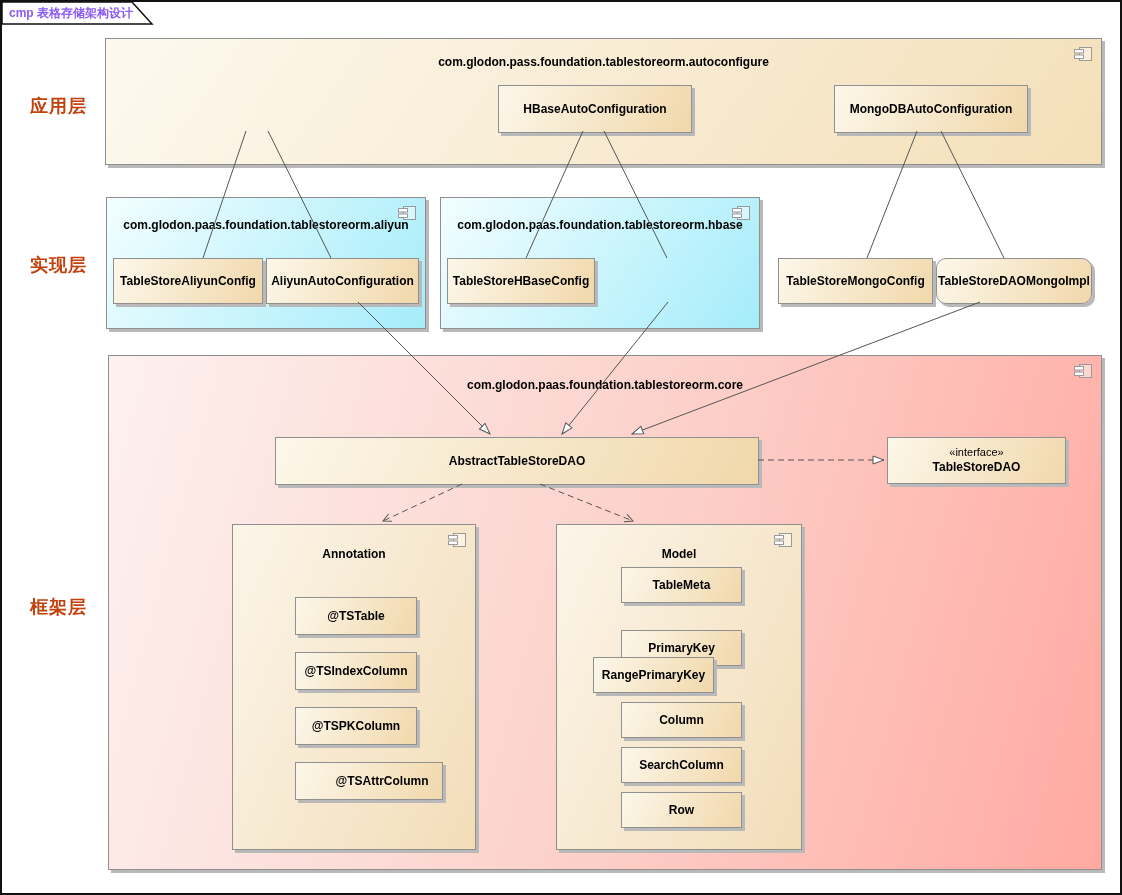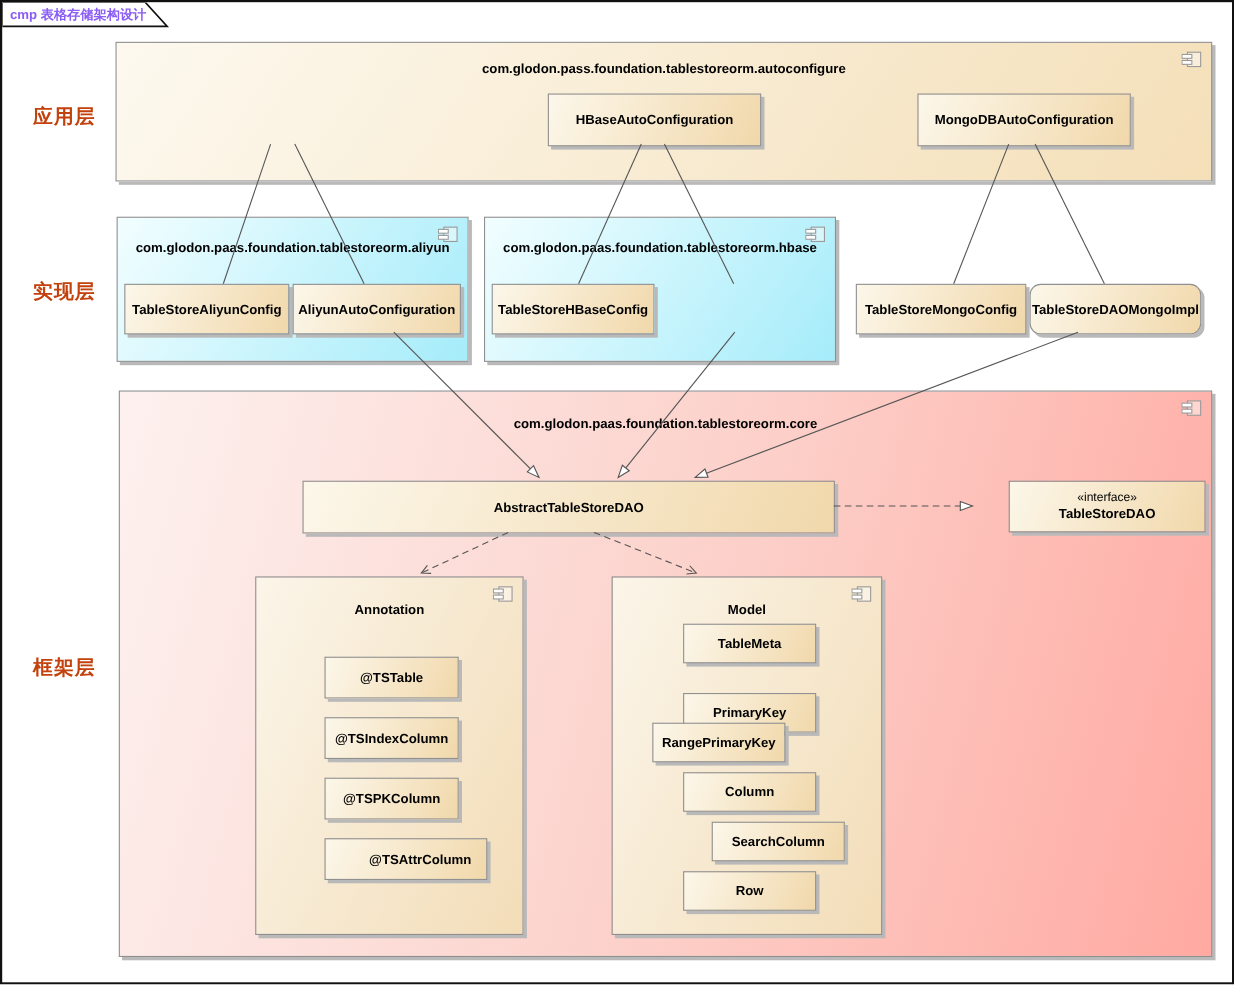--- a/index.html
+++ b/index.html
@@ -103,21 +103,21 @@
       <svg width="19" height="16" viewBox="0 0 19 16">
           <rect x="5.5" y="1.5" width="12" height="13" fill="rgba(255,255,255,0.45)" stroke="#9a9a9a"></rect>
           <rect x="0.5" y="3.5" width="9" height="3.5" fill="#fff" stroke="#9a9a9a"></rect>
           <rect x="0.5" y="9" width="9" height="3.5" fill="#fff" stroke="#9a9a9a"></rect>
         </svg>
     </span>
   </div>
 
   <div class="node" style="left:273px; top:435px; width:482px; height:46px;">AbstractTableStoreDAO</div>
 
-  <div class="node" style="left:915px; top:435px; width:177px; height:45px;">
+  <div class="node" style="left:885px; top:435px; width:177px; height:45px;">
     <div class="stereotype">«interface»</div>
     <div>TableStoreDAO</div>
   </div>
 
   <div class="pkg pkg-tan2" style="left:230px; top:522px; width:242px; height:324px;">
     <div class="pkg-name" style="top:22px;">Annotation</div>
     <span class="cicon">
       <svg width="19" height="16" viewBox="0 0 19 16">
           <rect x="5.5" y="1.5" width="12" height="13" fill="rgba(255,255,255,0.45)" stroke="#9a9a9a"></rect>
           <rect x="0.5" y="3.5" width="9" height="3.5" fill="#fff" stroke="#9a9a9a"></rect>
@@ -137,21 +137,21 @@
           <rect x="5.5" y="1.5" width="12" height="13" fill="rgba(255,255,255,0.45)" stroke="#9a9a9a"></rect>
           <rect x="0.5" y="3.5" width="9" height="3.5" fill="#fff" stroke="#9a9a9a"></rect>
           <rect x="0.5" y="9" width="9" height="3.5" fill="#fff" stroke="#9a9a9a"></rect>
         </svg>
     </span>
   </div>
   <div class="node" style="left:619px; top:565px; width:119px; height:34px;">TableMeta</div>
   <div class="node" style="left:619px; top:628px; width:119px; height:34px;">PrimaryKey</div>
   <div class="node" style="left:591px; top:655px; width:119px; height:34px;">RangePrimaryKey</div>
   <div class="node" style="left:619px; top:700px; width:119px; height:34px;">Column</div>
-  <div class="node" style="left:619px; top:745px; width:119px; height:34px;margin-left:26px;">SearchColumn</div>
+  <div class="node" style="left:619px; top:745px; width:119px; height:34px;">SearchColumn</div>
   <div class="node" style="left:619px; top:790px; width:119px; height:34px;">Row</div>
 
   <svg class="wires" width="1122" height="895" viewBox="0 0 1122 895">
     <defs>
       <marker id="tri" markerWidth="16" markerHeight="14" refX="12" refY="5" orient="auto" markerUnits="userSpaceOnUse">
         <path d="M1,1 L12,5 L1,9 Z" fill="#ffffff" stroke="#555" stroke-width="1"></path>
       </marker>
       <marker id="vee" markerWidth="14" markerHeight="14" refX="9" refY="5" orient="auto" markerUnits="userSpaceOnUse">
         <path d="M1,1 L9,5 L1,9" fill="none" stroke="#555" stroke-width="1"></path>
       </marker>

